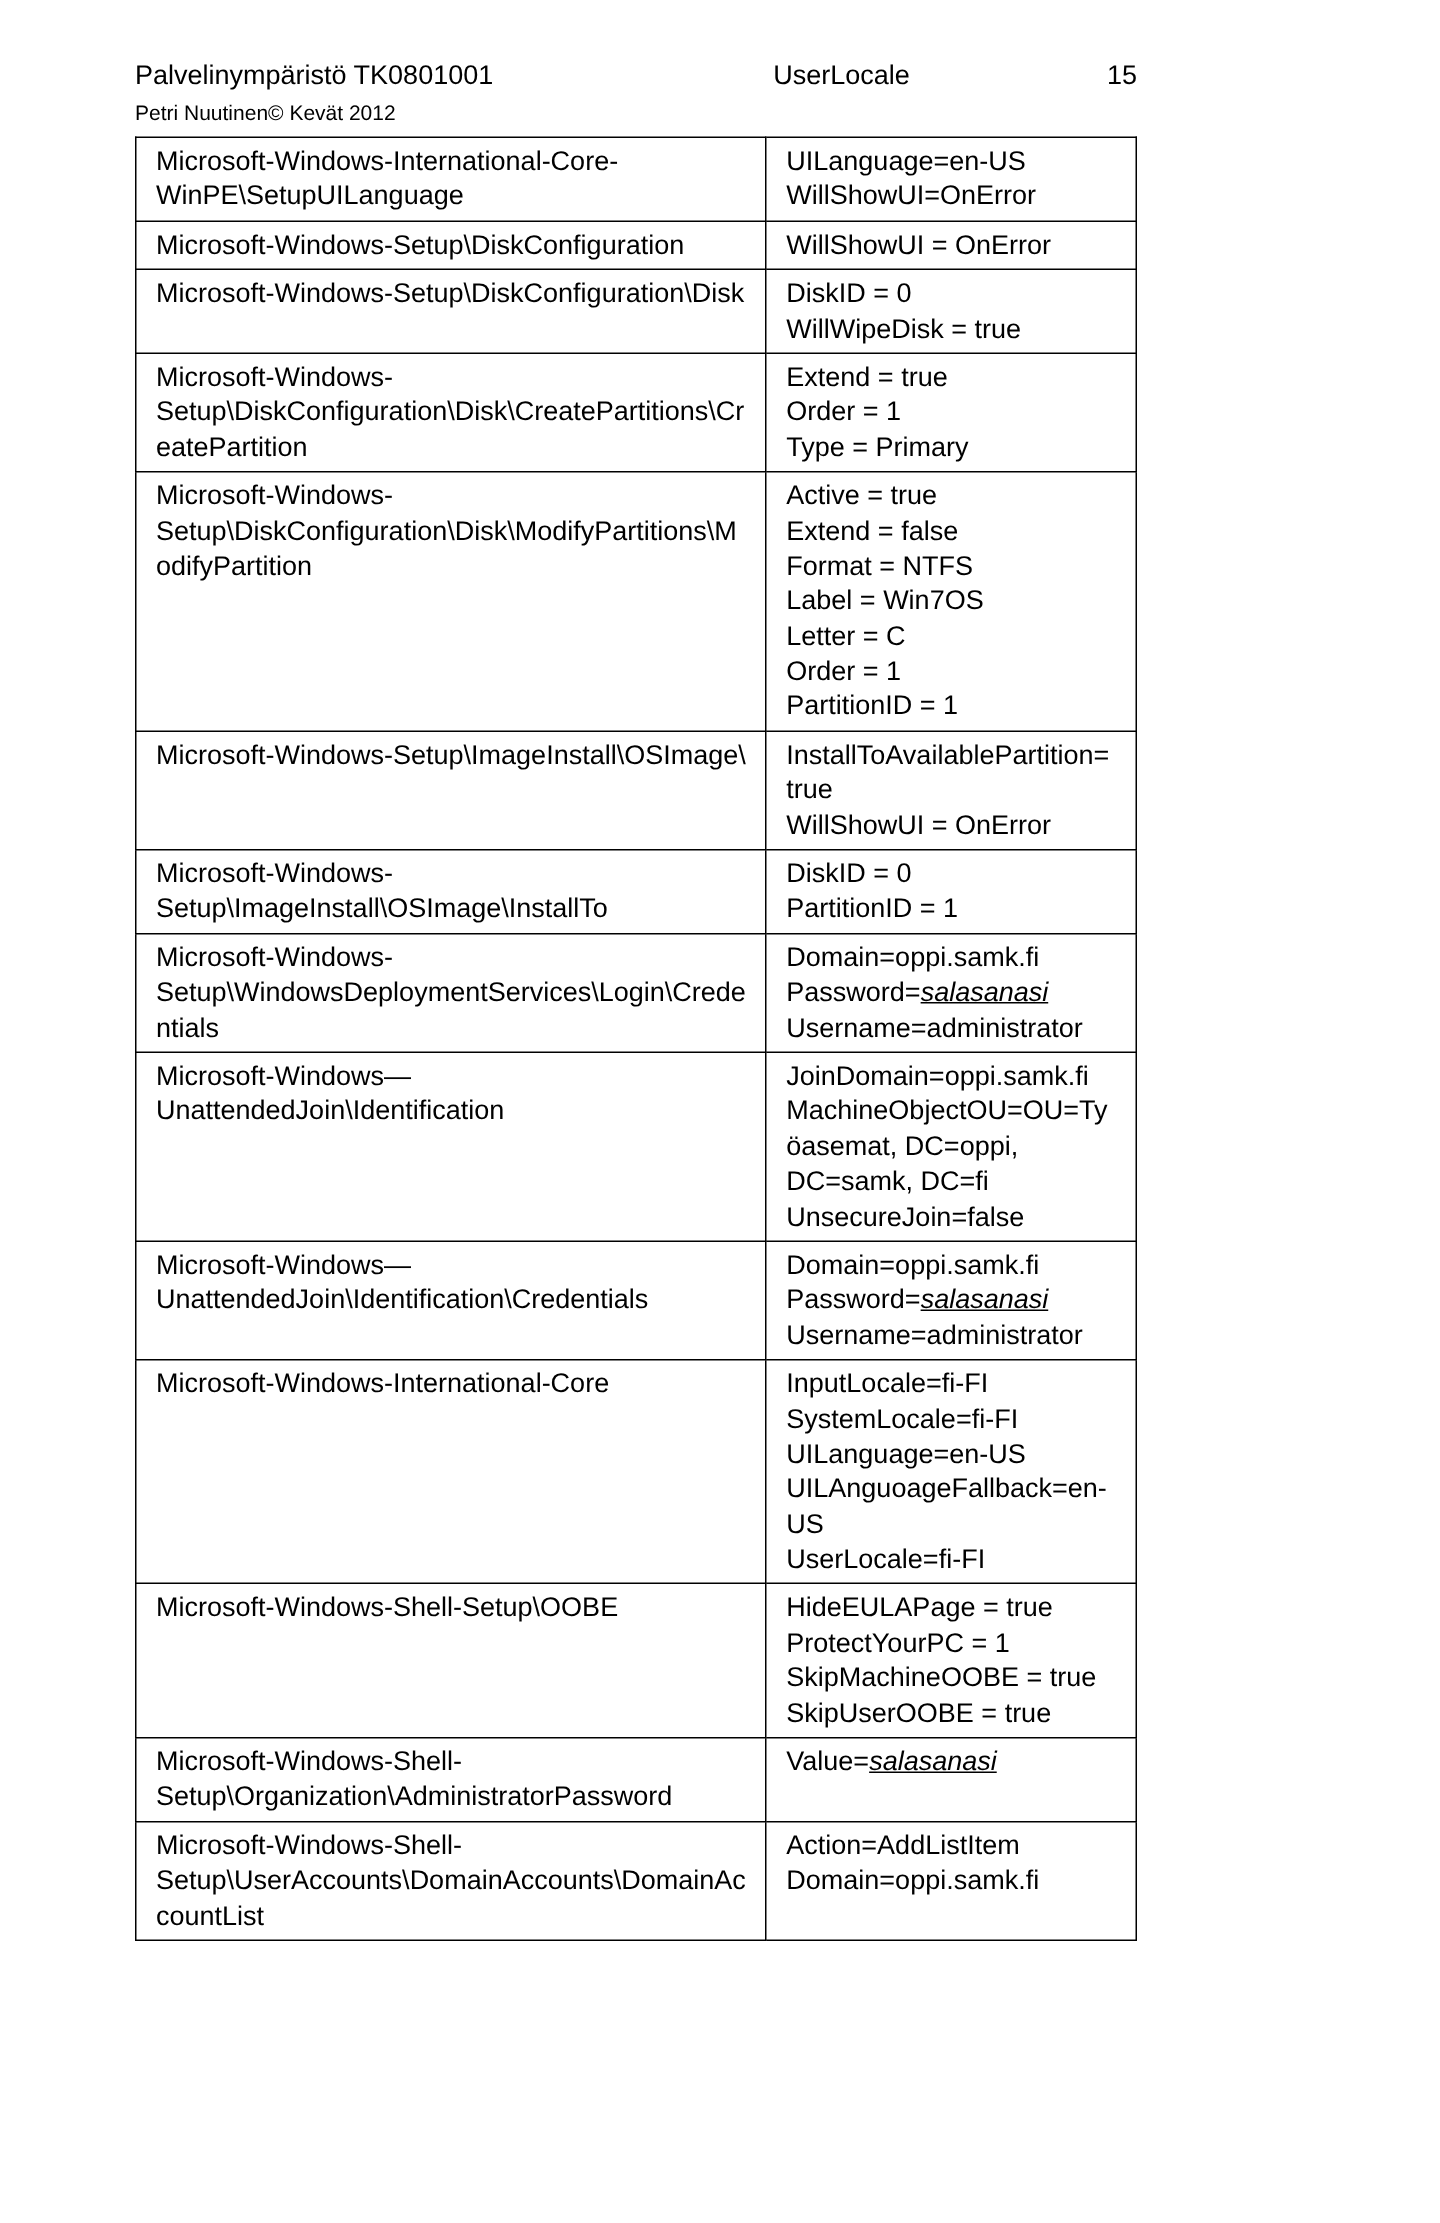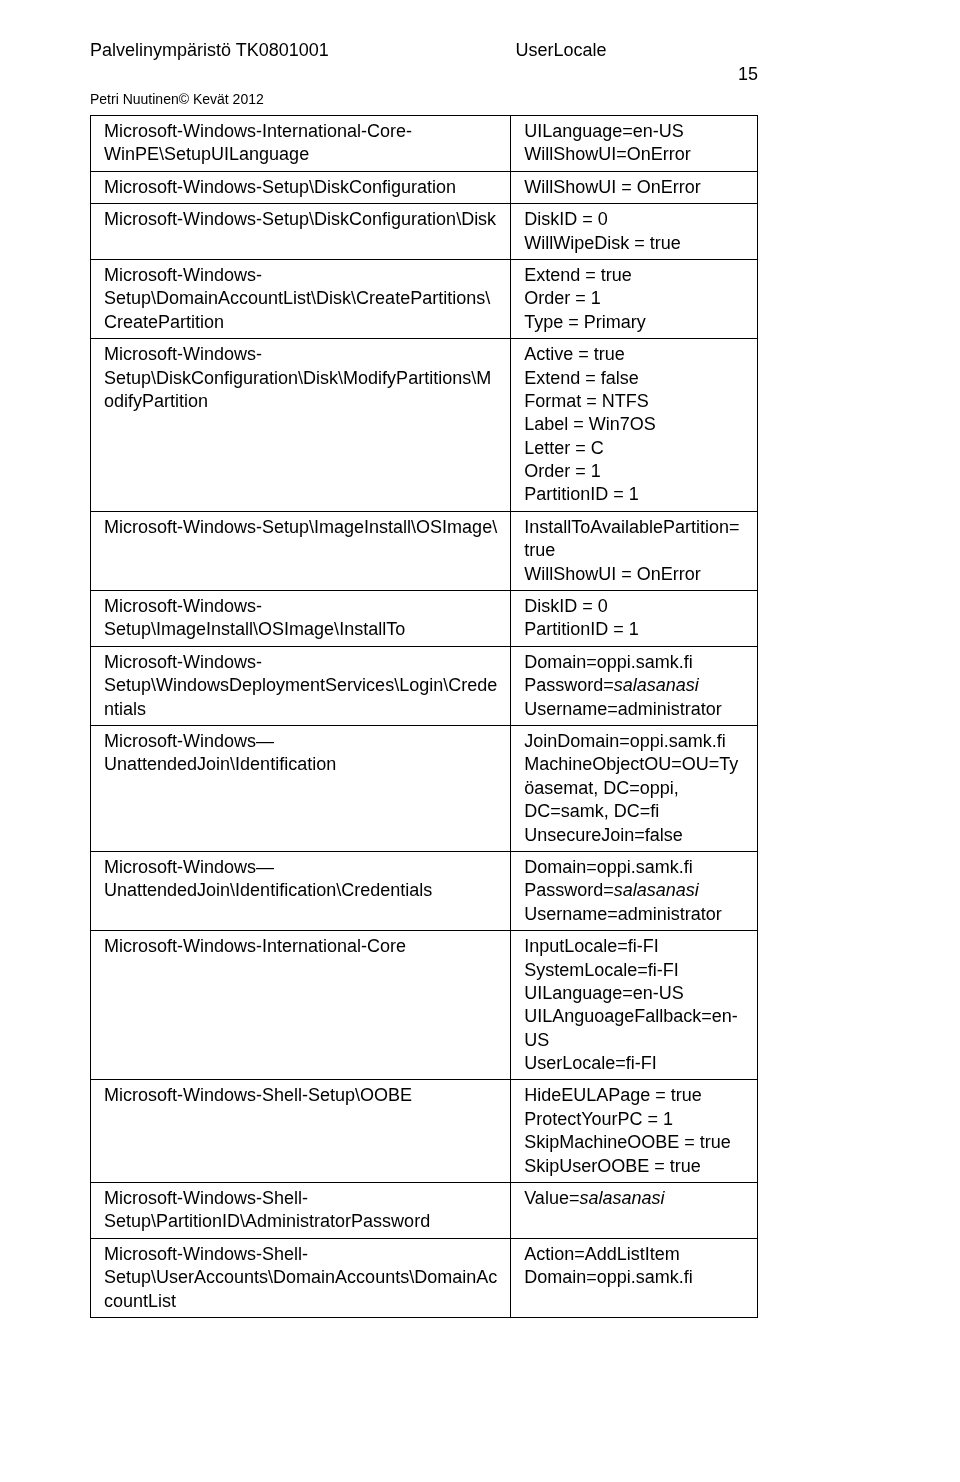--- a/index.html
+++ b/index.html
@@ -16,21 +16,21 @@
     padding: 40px 70px 60px 90px;
   }
   .header {
     display: flex;
     justify-content: space-between;
     font-size: 18px;
     margin-bottom: 6px;
   }
   .header-left { flex: 1; }
   .header-mid { flex: 1; text-align: center; }
-  .header-right { width: 40px; text-align: right; margin-top: 24px; }
+  .header-right { width: 40px; text-align: right; }
   .subheader {
     font-size: 14px;
     margin-bottom: 8px;
   }
   table.config {
     border-collapse: collapse;
     width: 100%;
     table-layout: fixed;
   }
   table.config td {
@@ -40,21 +40,21 @@
     vertical-align: top;
     word-wrap: break-word;
     line-height: 1.3;
   }
   table.config td.left {
     width: 63%;
   }
   table.config td.right {
     width: 37%;
   }
-  .ital { font-style: italic; }
+  .ital { font-style: italic; text-decoration: underline; }
 </style>
 </head>
 <body>
 
 <div class="page">
   <div class="header">
     <div class="header-left">Palvelinympäristö TK0801001</div>
     <div class="header-mid">UserLocale</div>
     <div class="header-right">15</div>
   </div>
@@ -68,21 +68,21 @@
         </tr>
         <tr>
           <td class="left">Microsoft-Windows-Setup\DiskConfiguration</td>
           <td class="right">WillShowUI = OnError</td>
         </tr>
         <tr>
           <td class="left">Microsoft-Windows-Setup\DiskConfiguration\Disk</td>
           <td class="right">DiskID = 0<br>WillWipeDisk = true</td>
         </tr>
         <tr>
-          <td class="left">Microsoft-Windows-Setup\DomainAccountList\Disk\CreatePartitions\CreatePartition</td>
+          <td class="left">Microsoft-Windows-Setup\DiskConfiguration\Disk\CreatePartitions\CreatePartition</td>
           <td class="right">Extend = true<br>Order = 1<br>Type = Primary</td>
         </tr>
         <tr>
           <td class="left">Microsoft-Windows-Setup\DiskConfiguration\Disk\ModifyPartitions\ModifyPartition</td>
           <td class="right">Active = true<br>Extend = false<br>Format = NTFS<br>Label = Win7OS<br>Letter = C<br>Order = 1<br>PartitionID = 1</td>
         </tr>
         <tr>
           <td class="left">Microsoft-Windows-Setup\ImageInstall\OSImage\</td>
           <td class="right">InstallToAvailablePartition=true<br>WillShowUI = OnError</td>
         </tr>
@@ -104,21 +104,21 @@
         </tr>
         <tr>
           <td class="left">Microsoft-Windows-International-Core</td>
           <td class="right">InputLocale=fi-FI<br>SystemLocale=fi-FI<br>UILanguage=en-US<br>UILAnguoageFallback=en-US<br>UserLocale=fi-FI</td>
         </tr>
         <tr>
           <td class="left">Microsoft-Windows-Shell-Setup\OOBE</td>
           <td class="right">HideEULAPage = true<br>ProtectYourPC = 1<br>SkipMachineOOBE = true<br>SkipUserOOBE = true</td>
         </tr>
         <tr>
-          <td class="left">Microsoft-Windows-Shell-Setup\PartitionID\AdministratorPassword</td>
+          <td class="left">Microsoft-Windows-Shell-Setup\Organization\AdministratorPassword</td>
           <td class="right">Value=<span class="ital">salasanasi</span></td>
         </tr>
         <tr>
           <td class="left">Microsoft-Windows-Shell-Setup\UserAccounts\DomainAccounts\DomainAccountList</td>
           <td class="right">Action=AddListItem<br>Domain=oppi.samk.fi</td>
         </tr>
       </tbody>
   </table>
 </div>
 

